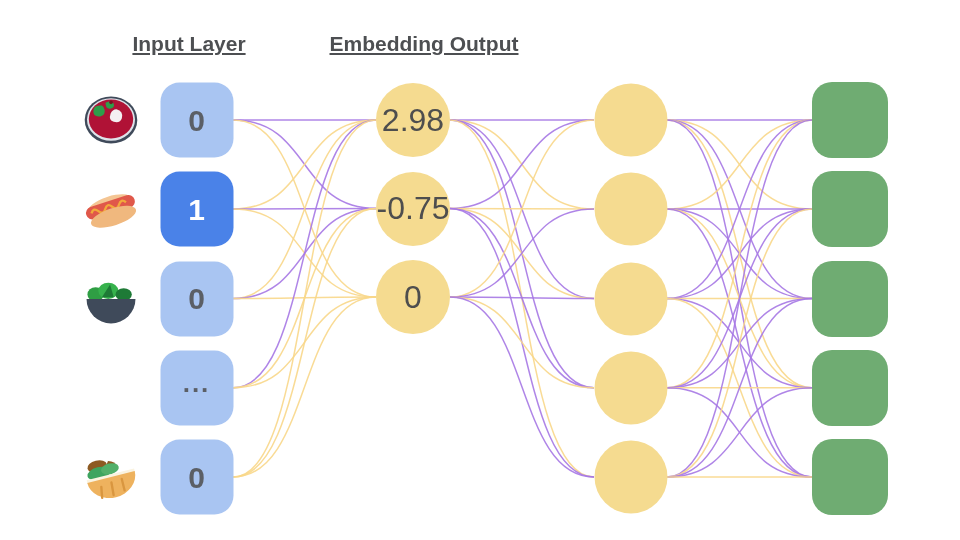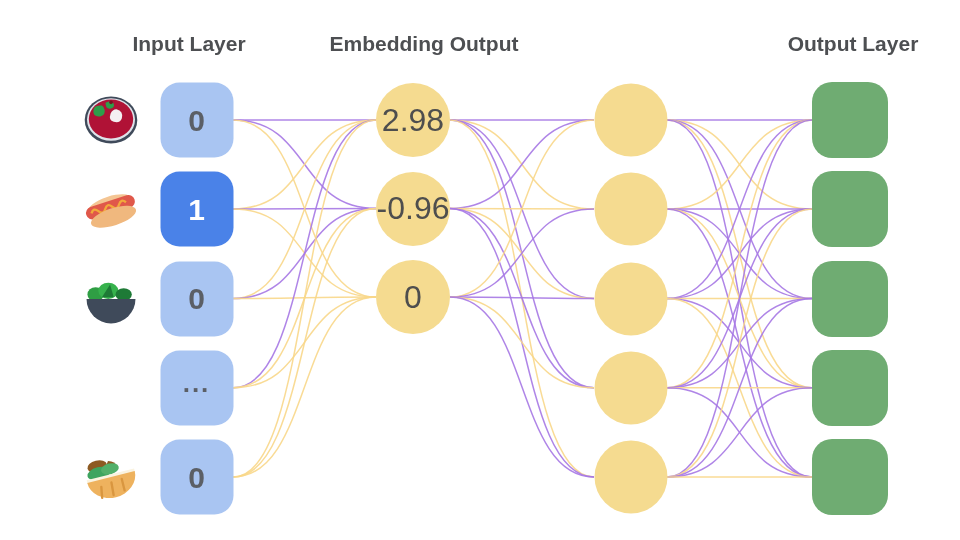--- a/index.html
+++ b/index.html
@@ -3,21 +3,21 @@
 <meta charset="utf-8">
 <style>
   html,body{margin:0;padding:0;background:#ffffff;}
   .stage{
     position:relative;width:960px;height:540px;background:#fff;overflow:hidden;
     font-family:"Liberation Sans","DejaVu Sans",sans-serif;
   }
   #edge-layer{position:absolute;left:0;top:0;width:960px;height:540px;}
   .title{
     position:absolute;transform:translateX(-50%);margin:0;
-    font-size:21px;font-weight:bold;color:var(--text-dark,#4d4f52);white-space:nowrap;
+    font-size:21px;font-weight:bold;color:var(--text-dark,#4d4f52);white-space:nowrap;text-decoration:underline;
   }
   .title-input{left:189px;top:32px;}
   .title-embedding{left:424px;top:32px;}
   .title-output{left:853px;top:32px;}
 
   .node{position:absolute;transform:translate(-50%,-50%);display:flex;align-items:center;justify-content:center;}
   .r0{top:120px}.r1{top:209px}.r2{top:298.5px}.r3{top:387.75px}.r4{top:477px}
   .e0{top:120px}.e1{top:208.5px}.e2{top:297px}
 
   .in-node{
@@ -101,21 +101,20 @@
       <path d="M 667 387.75 C 746.75 387.75, 732.25 477, 812 477" stroke="#a678e4" fill="none" stroke-width="1.5" opacity="0.9"></path>
       <path d="M 667 477 C 746.75 477, 732.25 120, 812 120" stroke="#a678e4" fill="none" stroke-width="1.5" opacity="0.9"></path>
       <path d="M 667 477 C 746.75 477, 732.25 209, 812 209" stroke="#f8d78a" fill="none" stroke-width="1.5" opacity="0.9"></path>
       <path d="M 667 477 C 746.75 477, 732.25 298.5, 812 298.5" stroke="#a678e4" fill="none" stroke-width="1.5" opacity="0.9"></path>
       <path d="M 667 477 C 746.75 477, 732.25 387.75, 812 387.75" stroke="#a678e4" fill="none" stroke-width="1.5" opacity="0.9"></path>
       <path d="M 667 477 C 746.75 477, 732.25 477, 812 477" stroke="#f8d78a" fill="none" stroke-width="1.5" opacity="0.9"></path>
     </svg>
 
   <h2 class="title title-input">Input Layer</h2>
   <h2 class="title title-embedding">Embedding Output</h2>
-  <h2 class="title title-output">Output Layer</h2>
 
   <svg class="icon r0" viewBox="0 0 64 64">
     <ellipse cx="32" cy="32" rx="29" ry="26" fill="#3f4a5a"></ellipse>
     <ellipse cx="32" cy="31.5" rx="26.5" ry="23.5" fill="#dfe3ea"></ellipse>
     <ellipse cx="32" cy="31" rx="24.5" ry="21.5" fill="#b01236"></ellipse>
     <path d="M38 20 q8 2 6 10 q-2 6 -9 4 q-6 -2 -3.5 -9 q2 -5 6.5 -5z" fill="#f4eff2"></path>
     <path d="M22 16 q-10 -1 -9.5 7 q0.5 6 7.5 5 q6 -1 5 -7 q-1 -4 -3 -5z" fill="#2e9e4a"></path>
     <path d="M26 13 q7 -4 9 1 q1.5 4.5 -4 5.5 q-5 0.5 -5 -6.5z" fill="#2e9e4a"></path>
     <circle cx="32" cy="12.5" r="2" fill="#7a1020"></circle>
   </svg>
@@ -162,21 +161,21 @@
       <span class="ellipsis">...</span>
     </div>
   <div class="node in-node r4">
       <span>0</span>
     </div>
 
   <div class="node emb-node e0">
       <span>2.98</span>
     </div>
   <div class="node emb-node e1">
-      <span>-0.96</span>
+      <span>-0.75</span>
     </div>
   <div class="node emb-node e2">
       <span>0</span>
     </div>
 
   <div class="node hid-node r0"></div>
   <div class="node hid-node r1"></div>
   <div class="node hid-node r2"></div>
   <div class="node hid-node r3"></div>
   <div class="node hid-node r4"></div>

